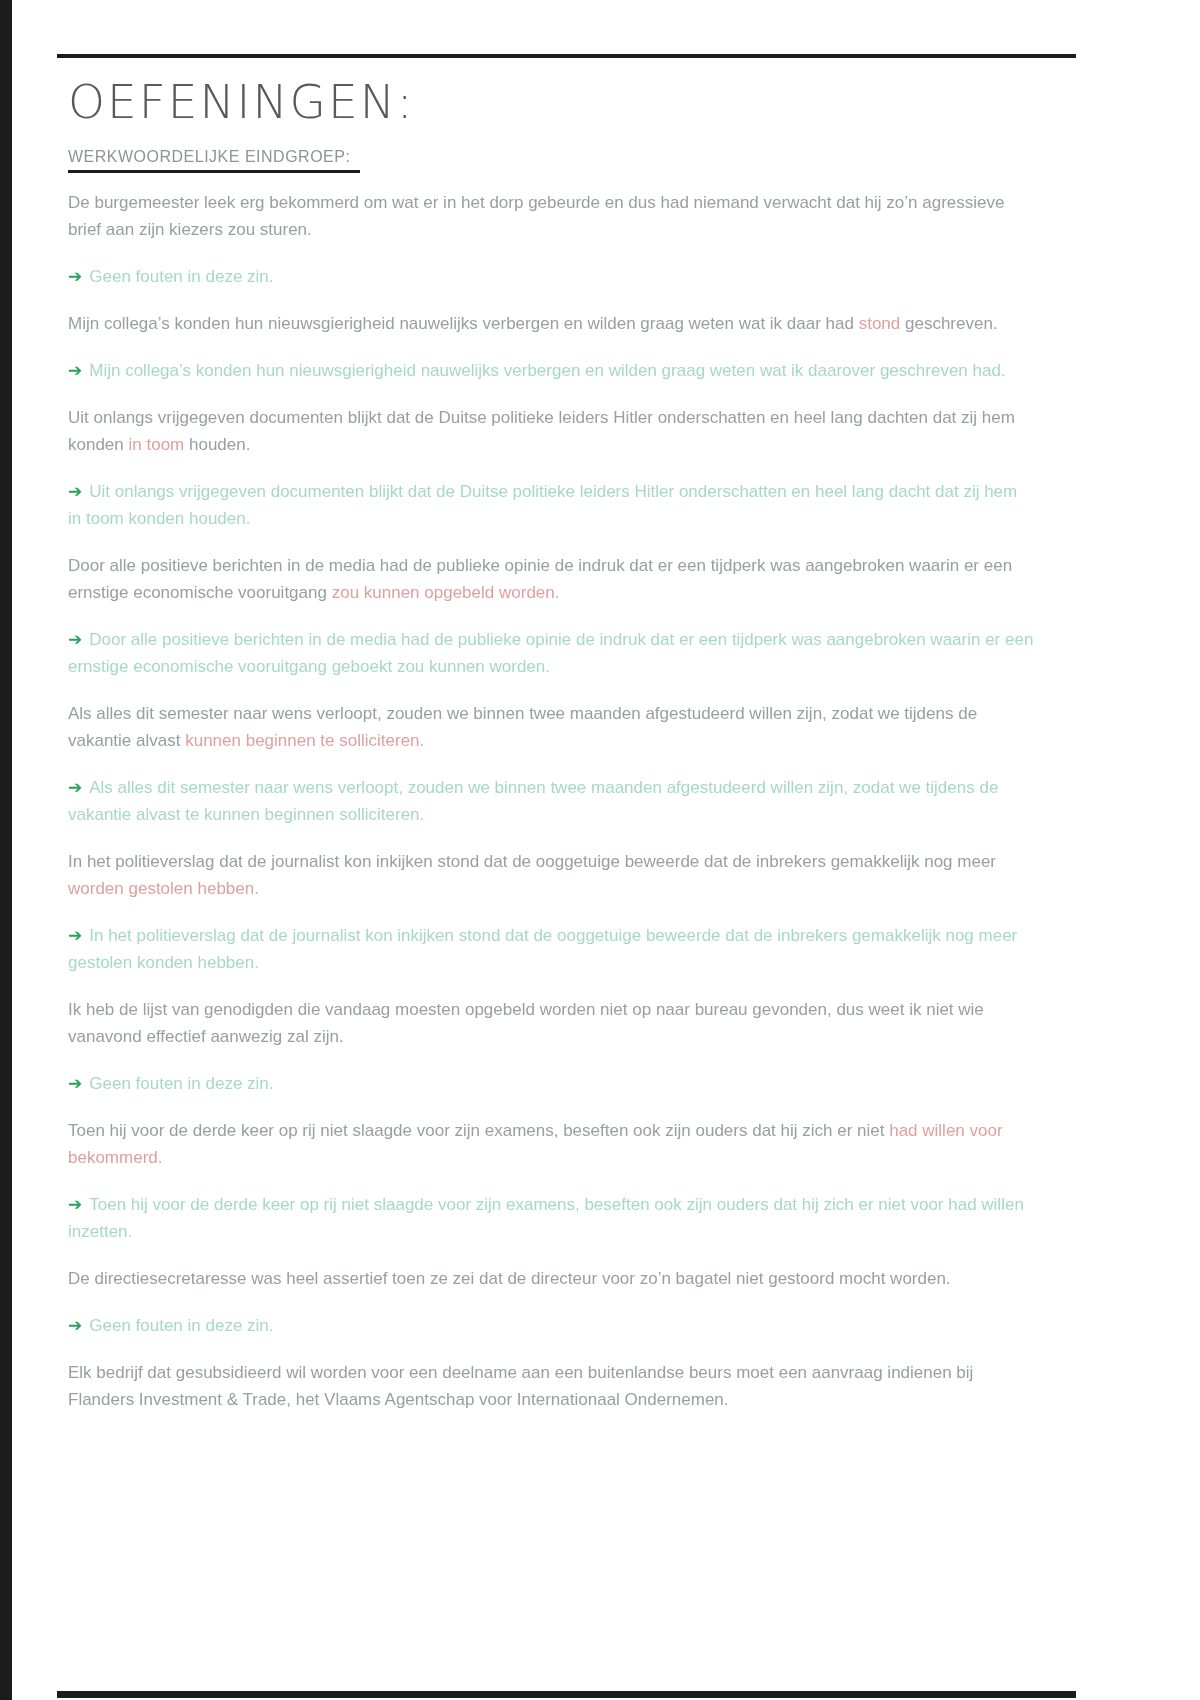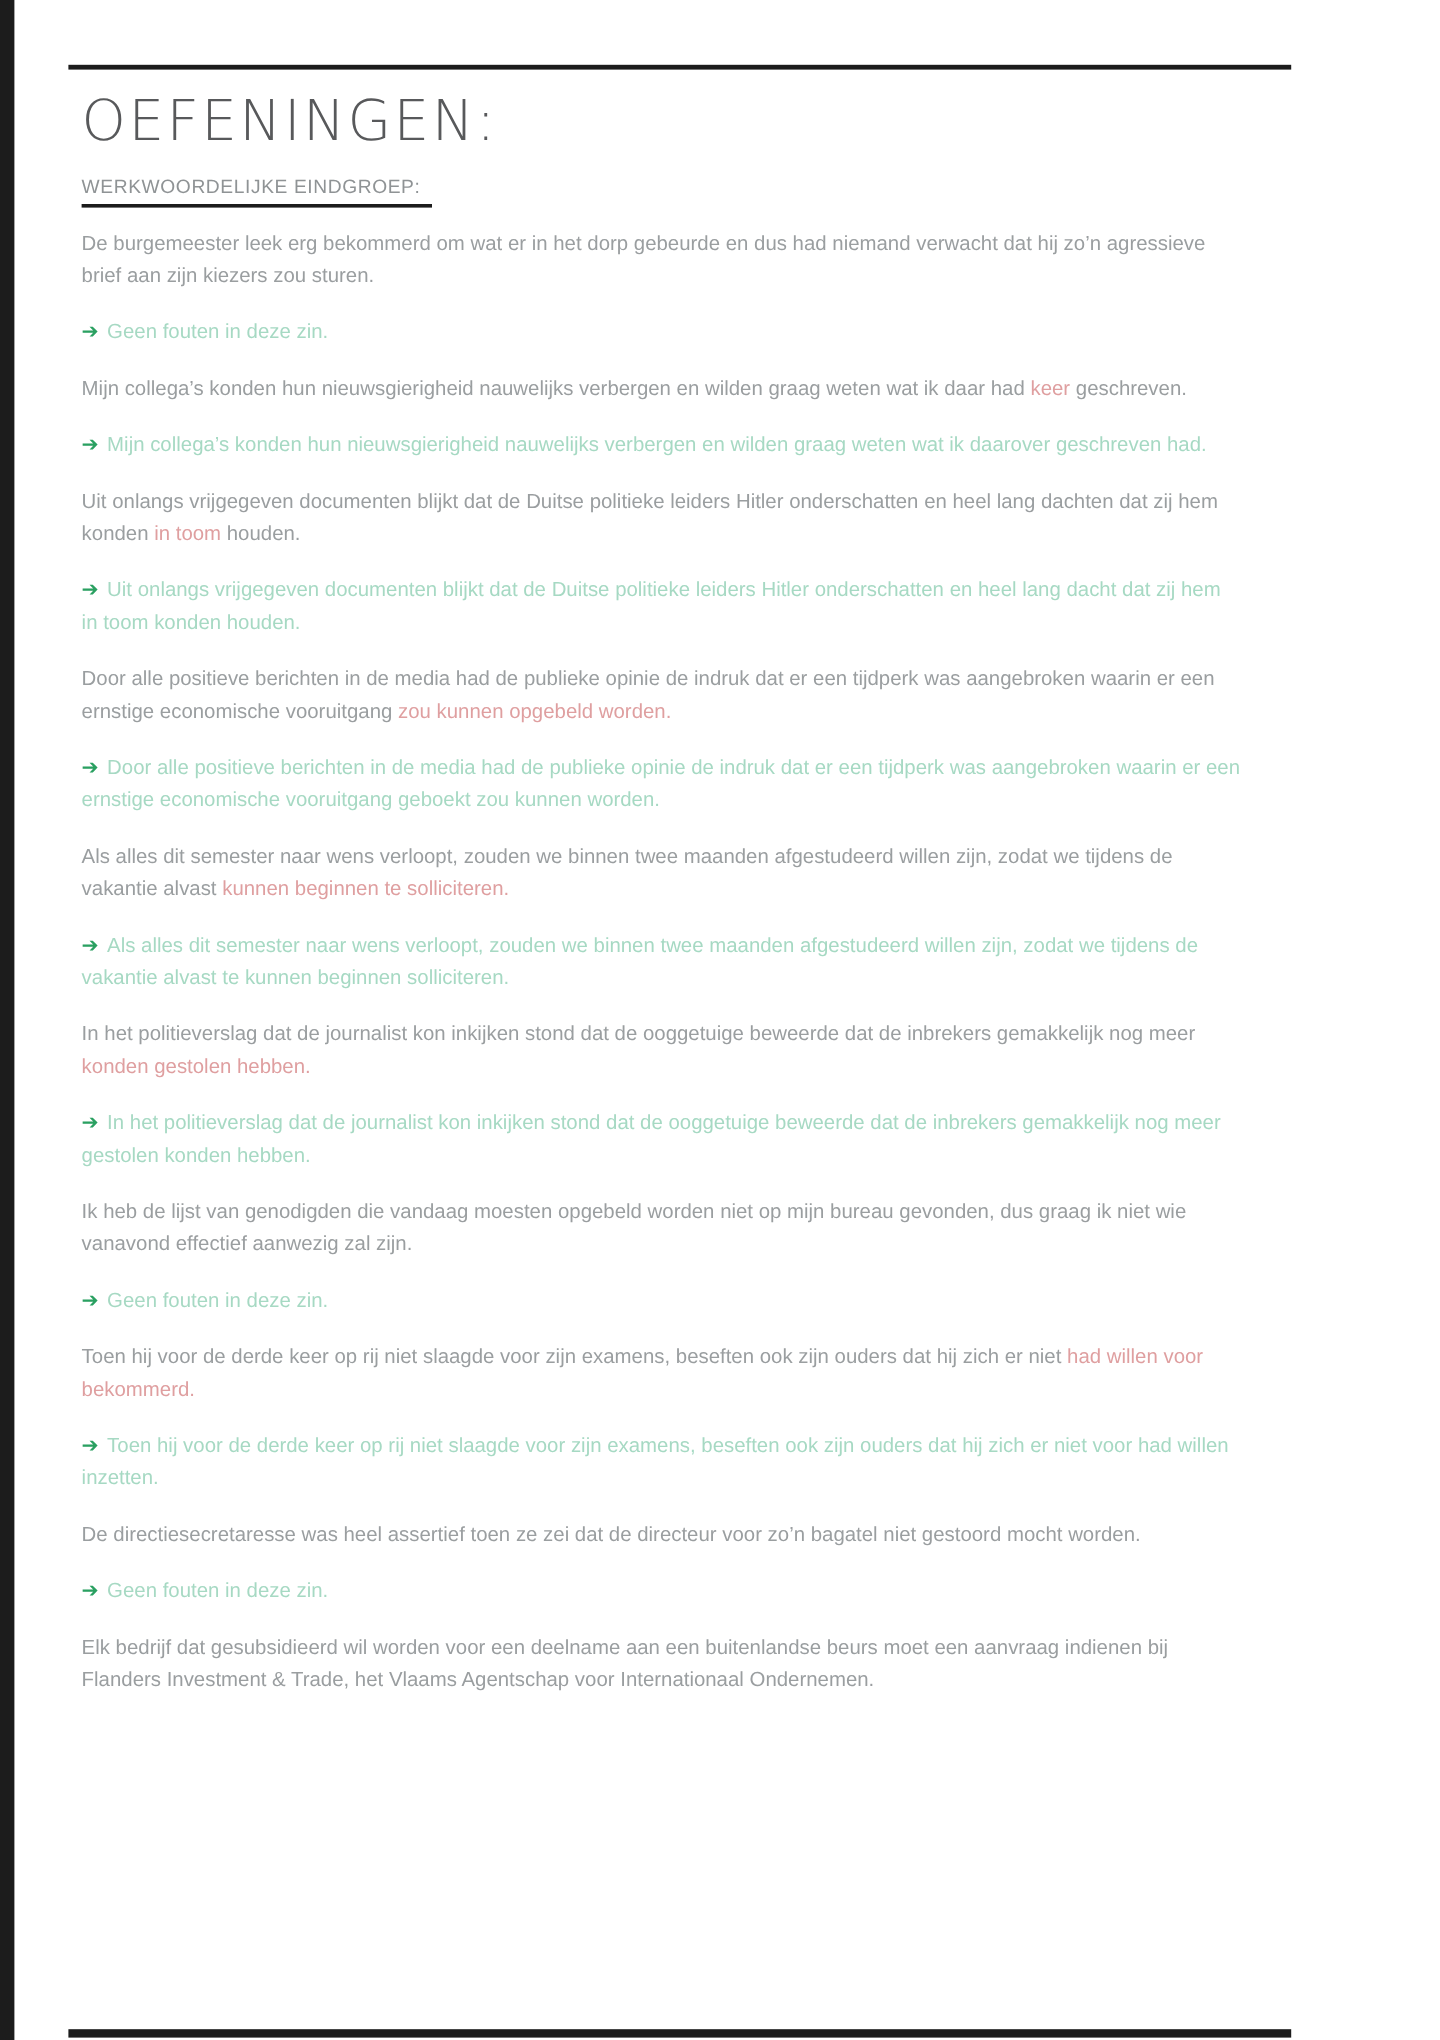--- a/index.html
+++ b/index.html
@@ -81,46 +81,46 @@
     <div>
       <h2>WERKWOORDELIJKE EINDGROEP:</h2>
     </div>
     <div id="exercises">
   <div class="exercise">
     <p class="sentence"><span>De burgemeester leek erg bekommerd om wat er in het dorp gebeurde en dus had niemand verwacht dat hij zo’n agressieve brief aan zijn kiezers zou sturen.</span></p>
     <p class="correction"><span class="arrow">➔</span><span class="correction-text">Geen fouten in deze zin.</span></p>
   </div>
 
   <div class="exercise">
-    <p class="sentence"><span>Mijn collega’s konden hun nieuwsgierigheid nauwelijks verbergen en wilden graag weten wat ik daar had </span><span class="error">keer</span><span> geschreven.</span></p>
+    <p class="sentence"><span>Mijn collega’s konden hun nieuwsgierigheid nauwelijks verbergen en wilden graag weten wat ik daar had </span><span class="error">stond</span><span> geschreven.</span></p>
     <p class="correction"><span class="arrow">➔</span><span class="correction-text">Mijn collega’s konden hun nieuwsgierigheid nauwelijks verbergen en wilden graag weten wat ik daarover geschreven had.</span></p>
   </div>
 
   <div class="exercise">
     <p class="sentence"><span>Uit onlangs vrijgegeven documenten blijkt dat de Duitse politieke leiders Hitler onderschatten en heel lang dachten dat zij hem konden </span><span class="error">in toom</span><span> houden.</span></p>
     <p class="correction"><span class="arrow">➔</span><span class="correction-text">Uit onlangs vrijgegeven documenten blijkt dat de Duitse politieke leiders Hitler onderschatten en heel lang dacht dat zij hem in toom konden houden.</span></p>
   </div>
 
   <div class="exercise">
     <p class="sentence"><span>Door alle positieve berichten in de media had de publieke opinie de indruk dat er een tijdperk was aangebroken waarin er een ernstige economische vooruitgang </span><span class="error">zou kunnen opgebeld worden.</span></p>
     <p class="correction"><span class="arrow">➔</span><span class="correction-text">Door alle positieve berichten in de media had de publieke opinie de indruk dat er een tijdperk was aangebroken waarin er een ernstige economische vooruitgang geboekt zou kunnen worden.</span></p>
   </div>
 
   <div class="exercise">
     <p class="sentence"><span>Als alles dit semester naar wens verloopt, zouden we binnen twee maanden afgestudeerd willen zijn, zodat we tijdens de vakantie alvast </span><span class="error">kunnen beginnen te solliciteren.</span></p>
     <p class="correction"><span class="arrow">➔</span><span class="correction-text">Als alles dit semester naar wens verloopt, zouden we binnen twee maanden afgestudeerd willen zijn, zodat we tijdens de vakantie alvast te kunnen beginnen solliciteren.</span></p>
   </div>
 
   <div class="exercise">
-    <p class="sentence"><span>In het politieverslag dat de journalist kon inkijken stond dat de ooggetuige beweerde dat de inbrekers gemakkelijk nog meer </span><span class="error">konden gestolen hebben.</span></p>
+    <p class="sentence"><span>In het politieverslag dat de journalist kon inkijken stond dat de ooggetuige beweerde dat de inbrekers gemakkelijk nog meer </span><span class="error">worden gestolen hebben.</span></p>
     <p class="correction"><span class="arrow">➔</span><span class="correction-text">In het politieverslag dat de journalist kon inkijken stond dat de ooggetuige beweerde dat de inbrekers gemakkelijk nog meer gestolen konden hebben.</span></p>
   </div>
 
   <div class="exercise">
-    <p class="sentence"><span>Ik heb de lijst van genodigden die vandaag moesten opgebeld worden niet op mijn bureau gevonden, dus graag ik niet wie vanavond effectief aanwezig zal zijn.</span></p>
+    <p class="sentence"><span>Ik heb de lijst van genodigden die vandaag moesten opgebeld worden niet op naar bureau gevonden, dus weet ik niet wie vanavond effectief aanwezig zal zijn.</span></p>
     <p class="correction"><span class="arrow">➔</span><span class="correction-text">Geen fouten in deze zin.</span></p>
   </div>
 
   <div class="exercise">
     <p class="sentence"><span>Toen hij voor de derde keer op rij niet slaagde voor zijn examens, beseften ook zijn ouders dat hij zich er niet </span><span class="error">had willen voor bekommerd.</span></p>
     <p class="correction"><span class="arrow">➔</span><span class="correction-text">Toen hij voor de derde keer op rij niet slaagde voor zijn examens, beseften ook zijn ouders dat hij zich er niet voor had willen inzetten.</span></p>
   </div>
 
   <div class="exercise">
     <p class="sentence"><span>De directiesecretaresse was heel assertief toen ze zei dat de directeur voor zo’n bagatel niet gestoord mocht worden.</span></p>

